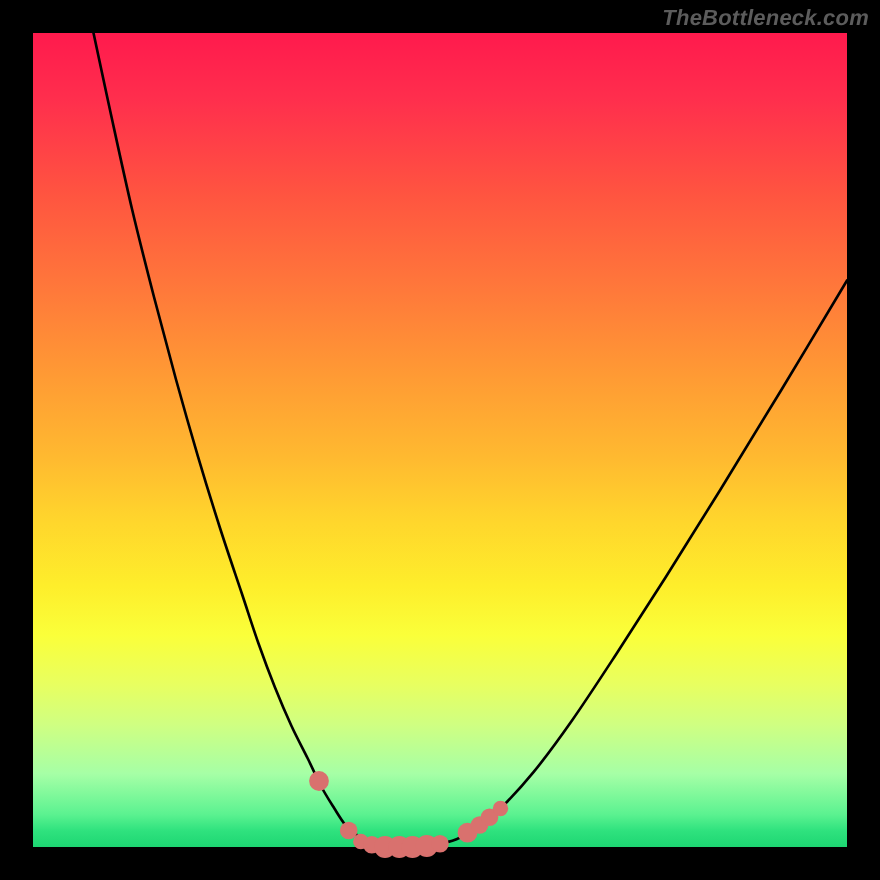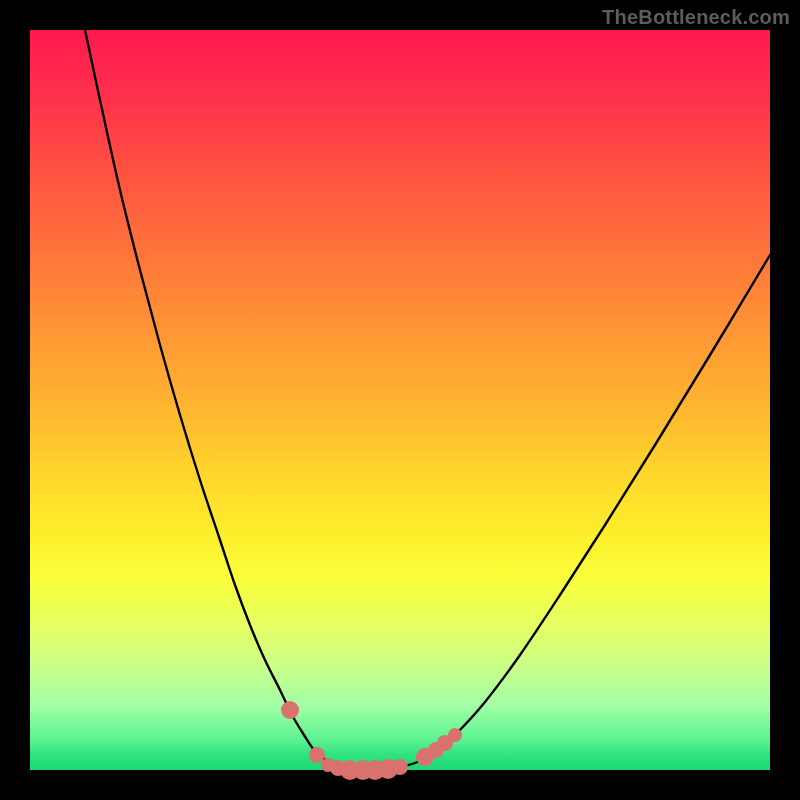--- a/index.html
+++ b/index.html
@@ -40,20 +40,21 @@
     );
   }
   .watermark {
     position: absolute;
     top: 6px;
     right: 10px;
     color: #5c5c5c;
     font-size: 20px;
     font-weight: 600;
     letter-spacing: 0.2px;
+    font-style: italic;
   }
   svg.curve {
     position: absolute;
     left: 0; top: 0;
     width: 740px; height: 740px;
     overflow: visible;
   }
   .dot {
     fill: #d9716e;
   }

